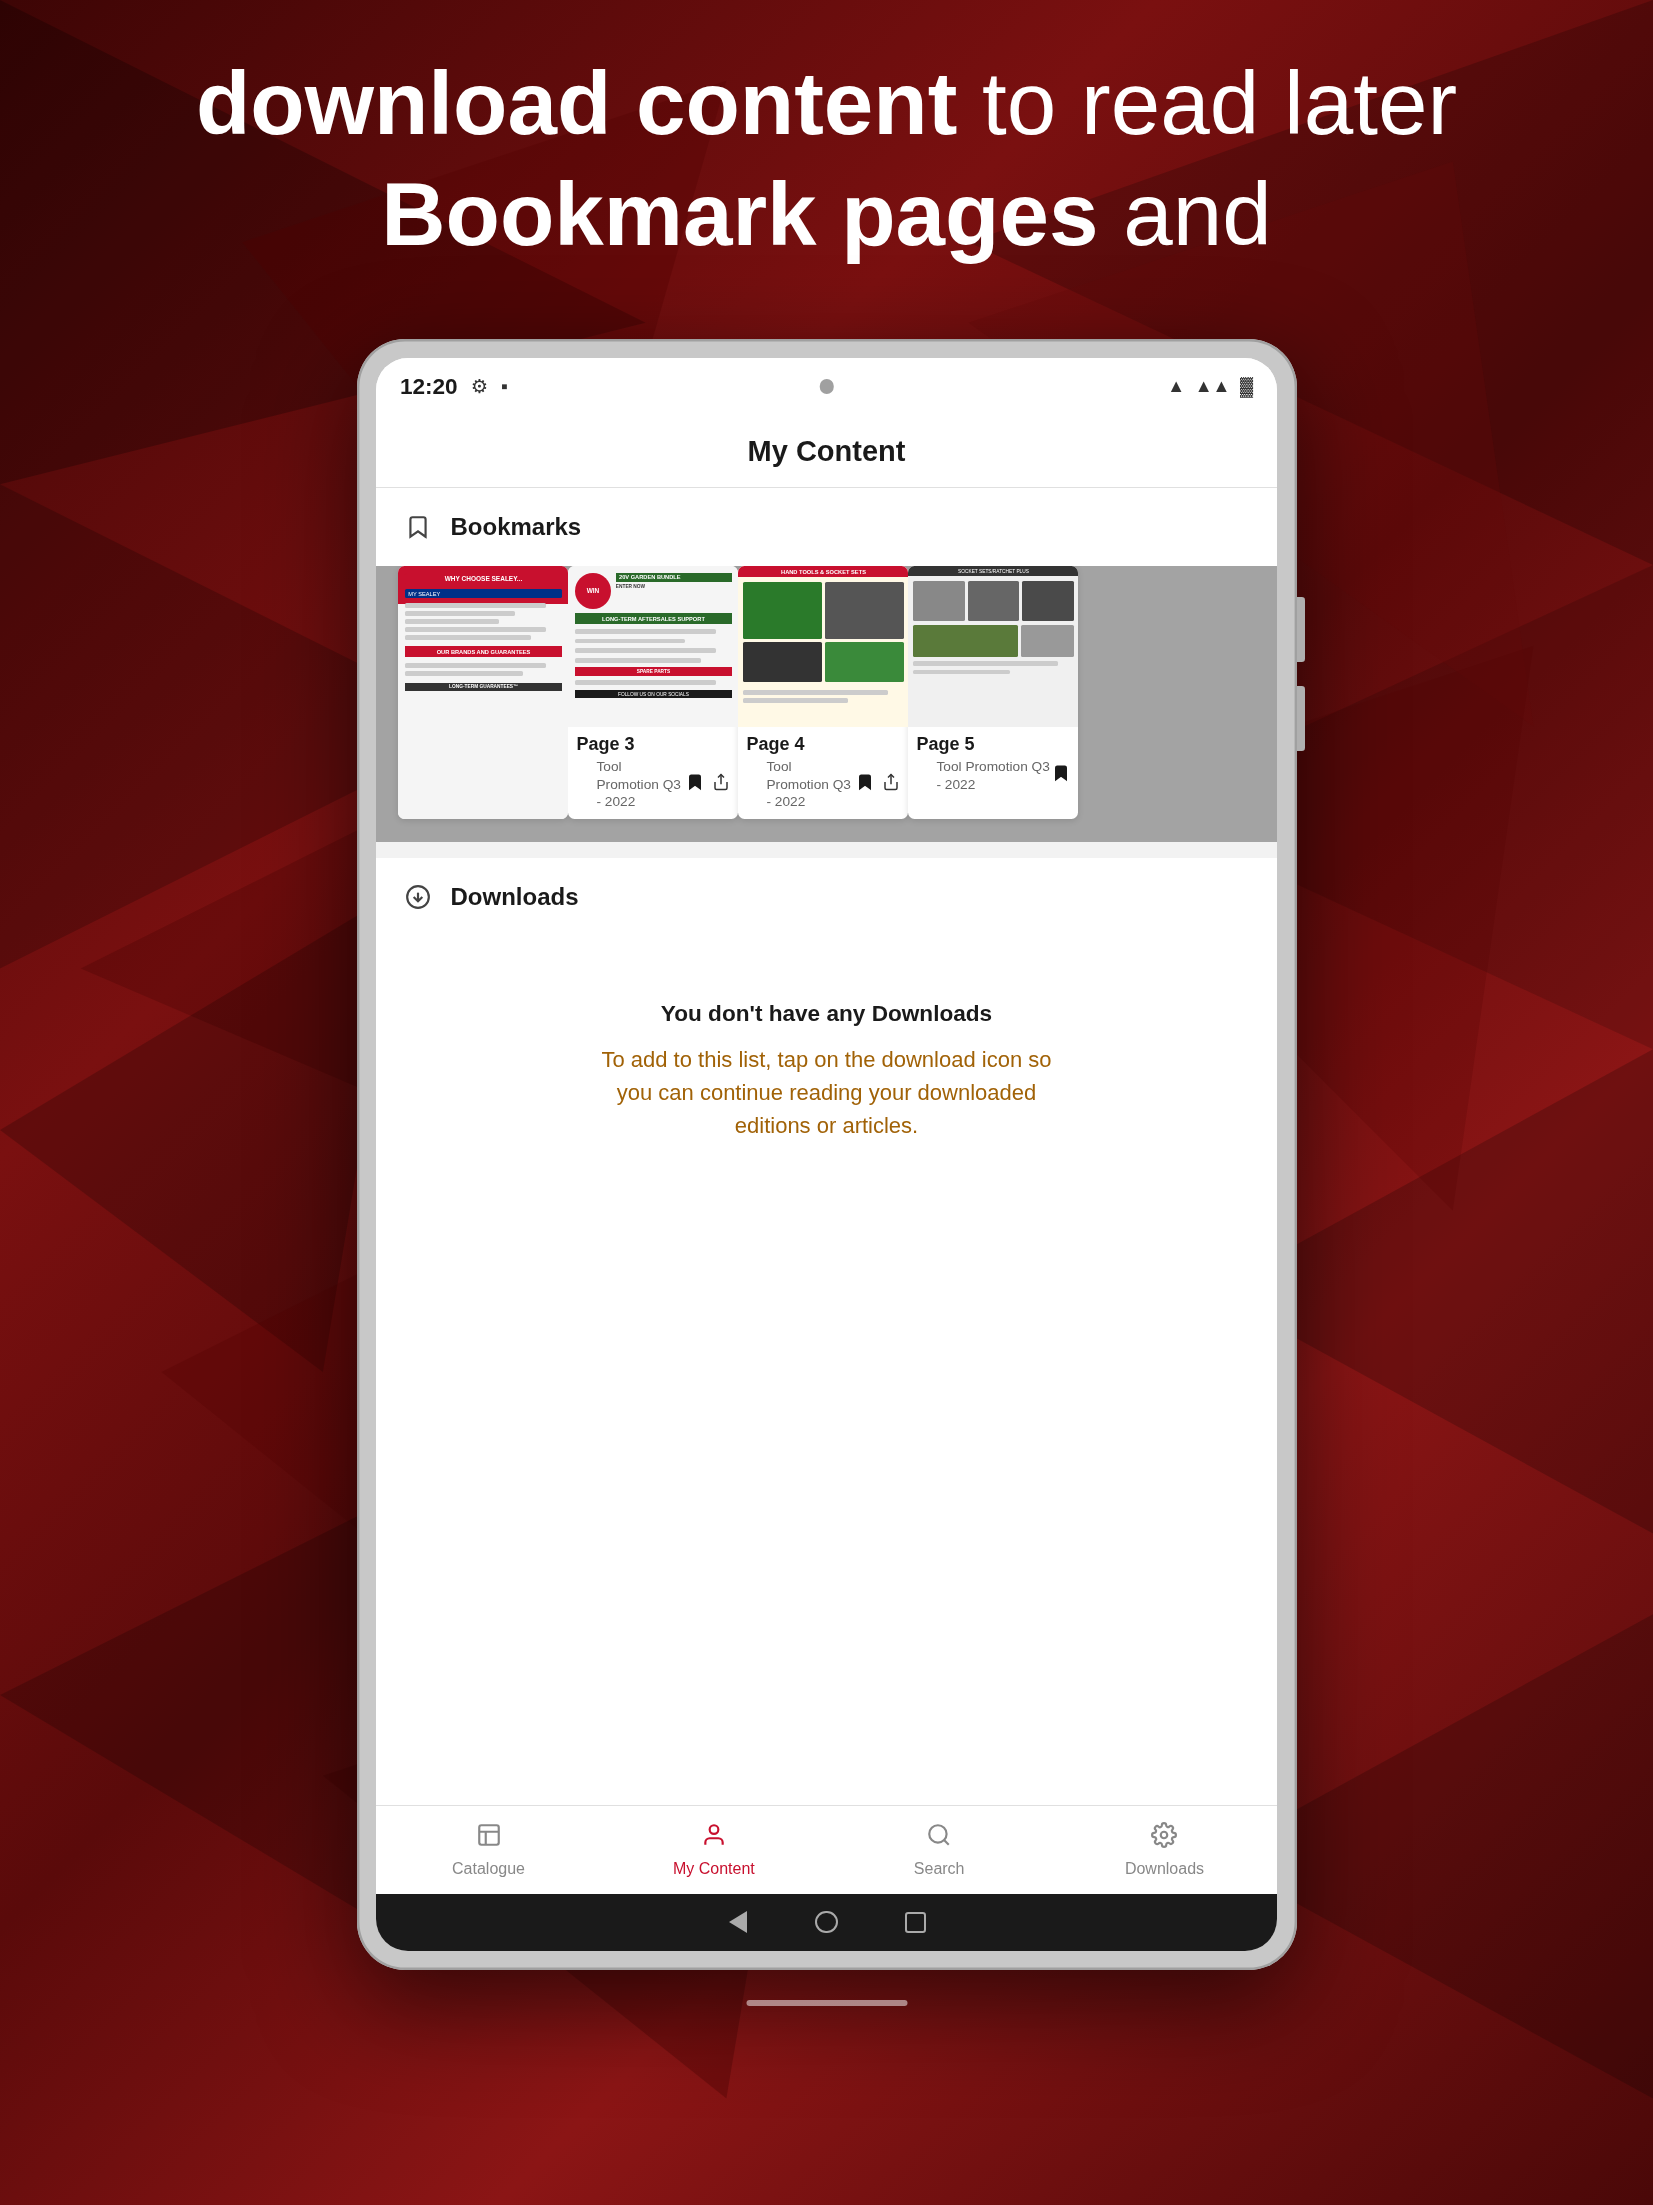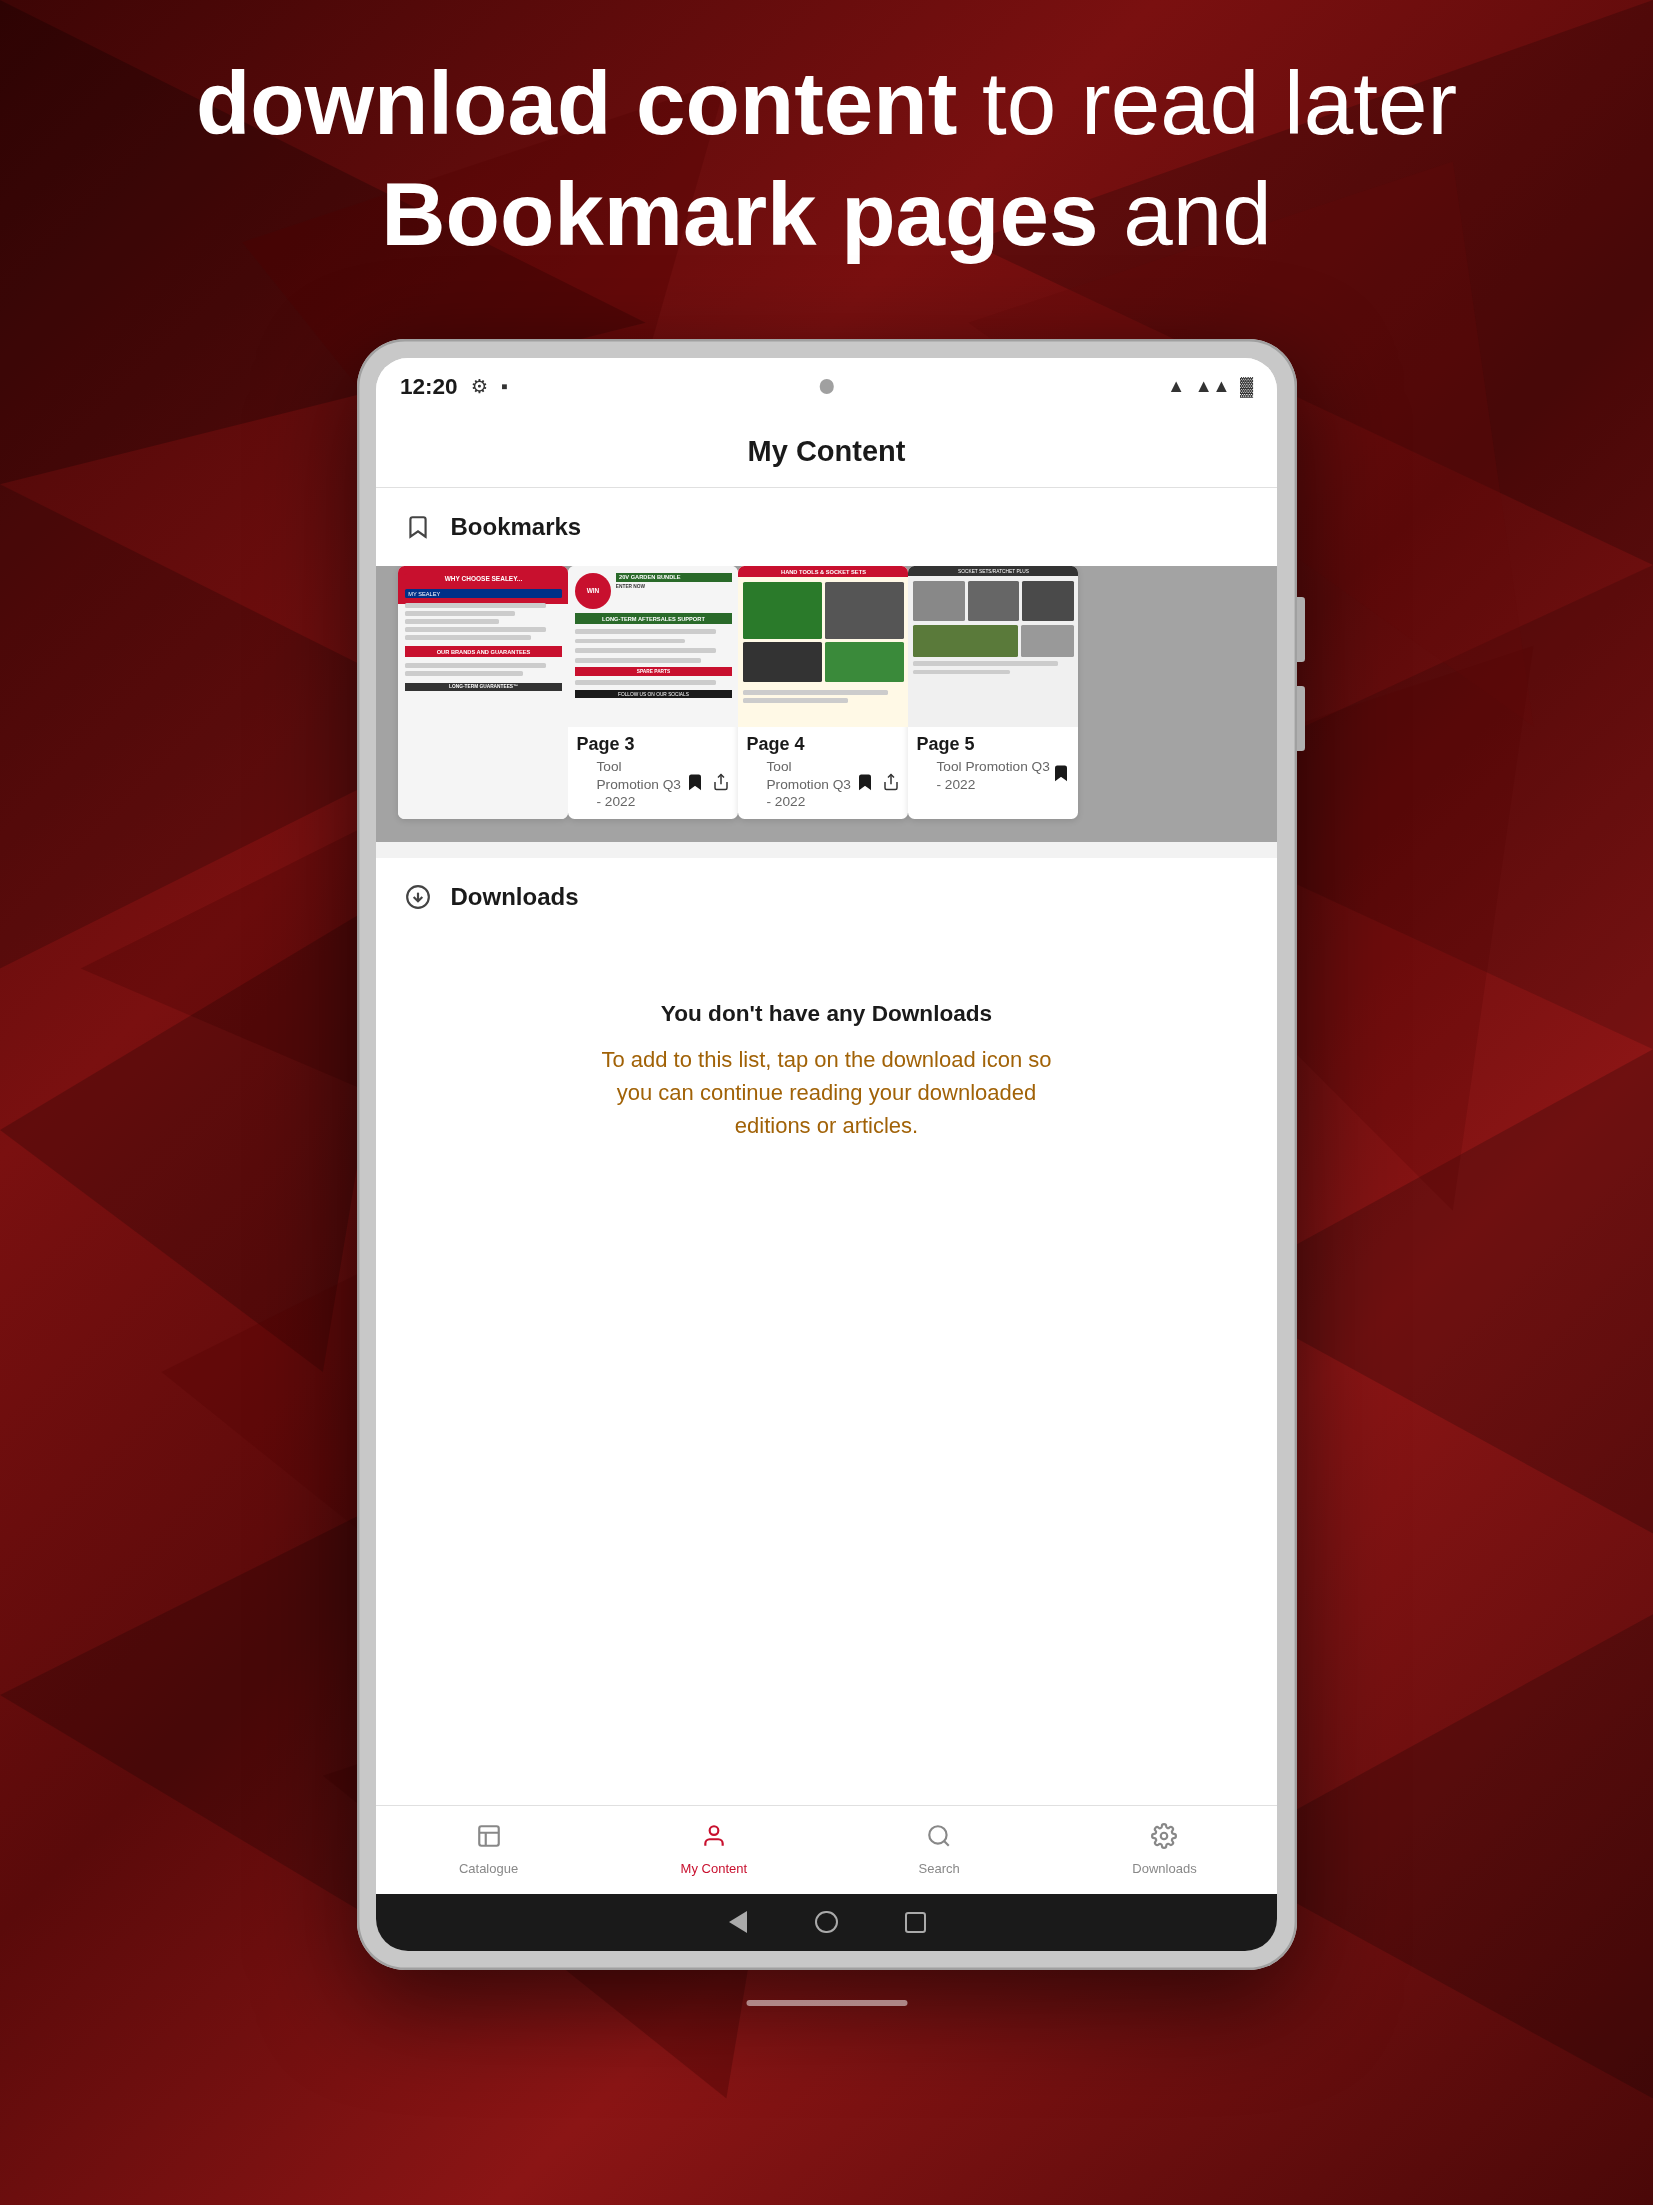--- a/index.html
+++ b/index.html
@@ -336,21 +336,21 @@
     .nav-icon {
       font-size: 26px;
       color: #888;
     }
 
     .nav-icon.active {
       color: #c8102e;
     }
 
     .nav-label {
-      font-size: 13px;
+      font-size: 16px;
       color: #888;
     }
 
     .nav-label.active {
       color: #c8102e;
     }
 
     
     .android-nav {
       background: #1a1a1a;

